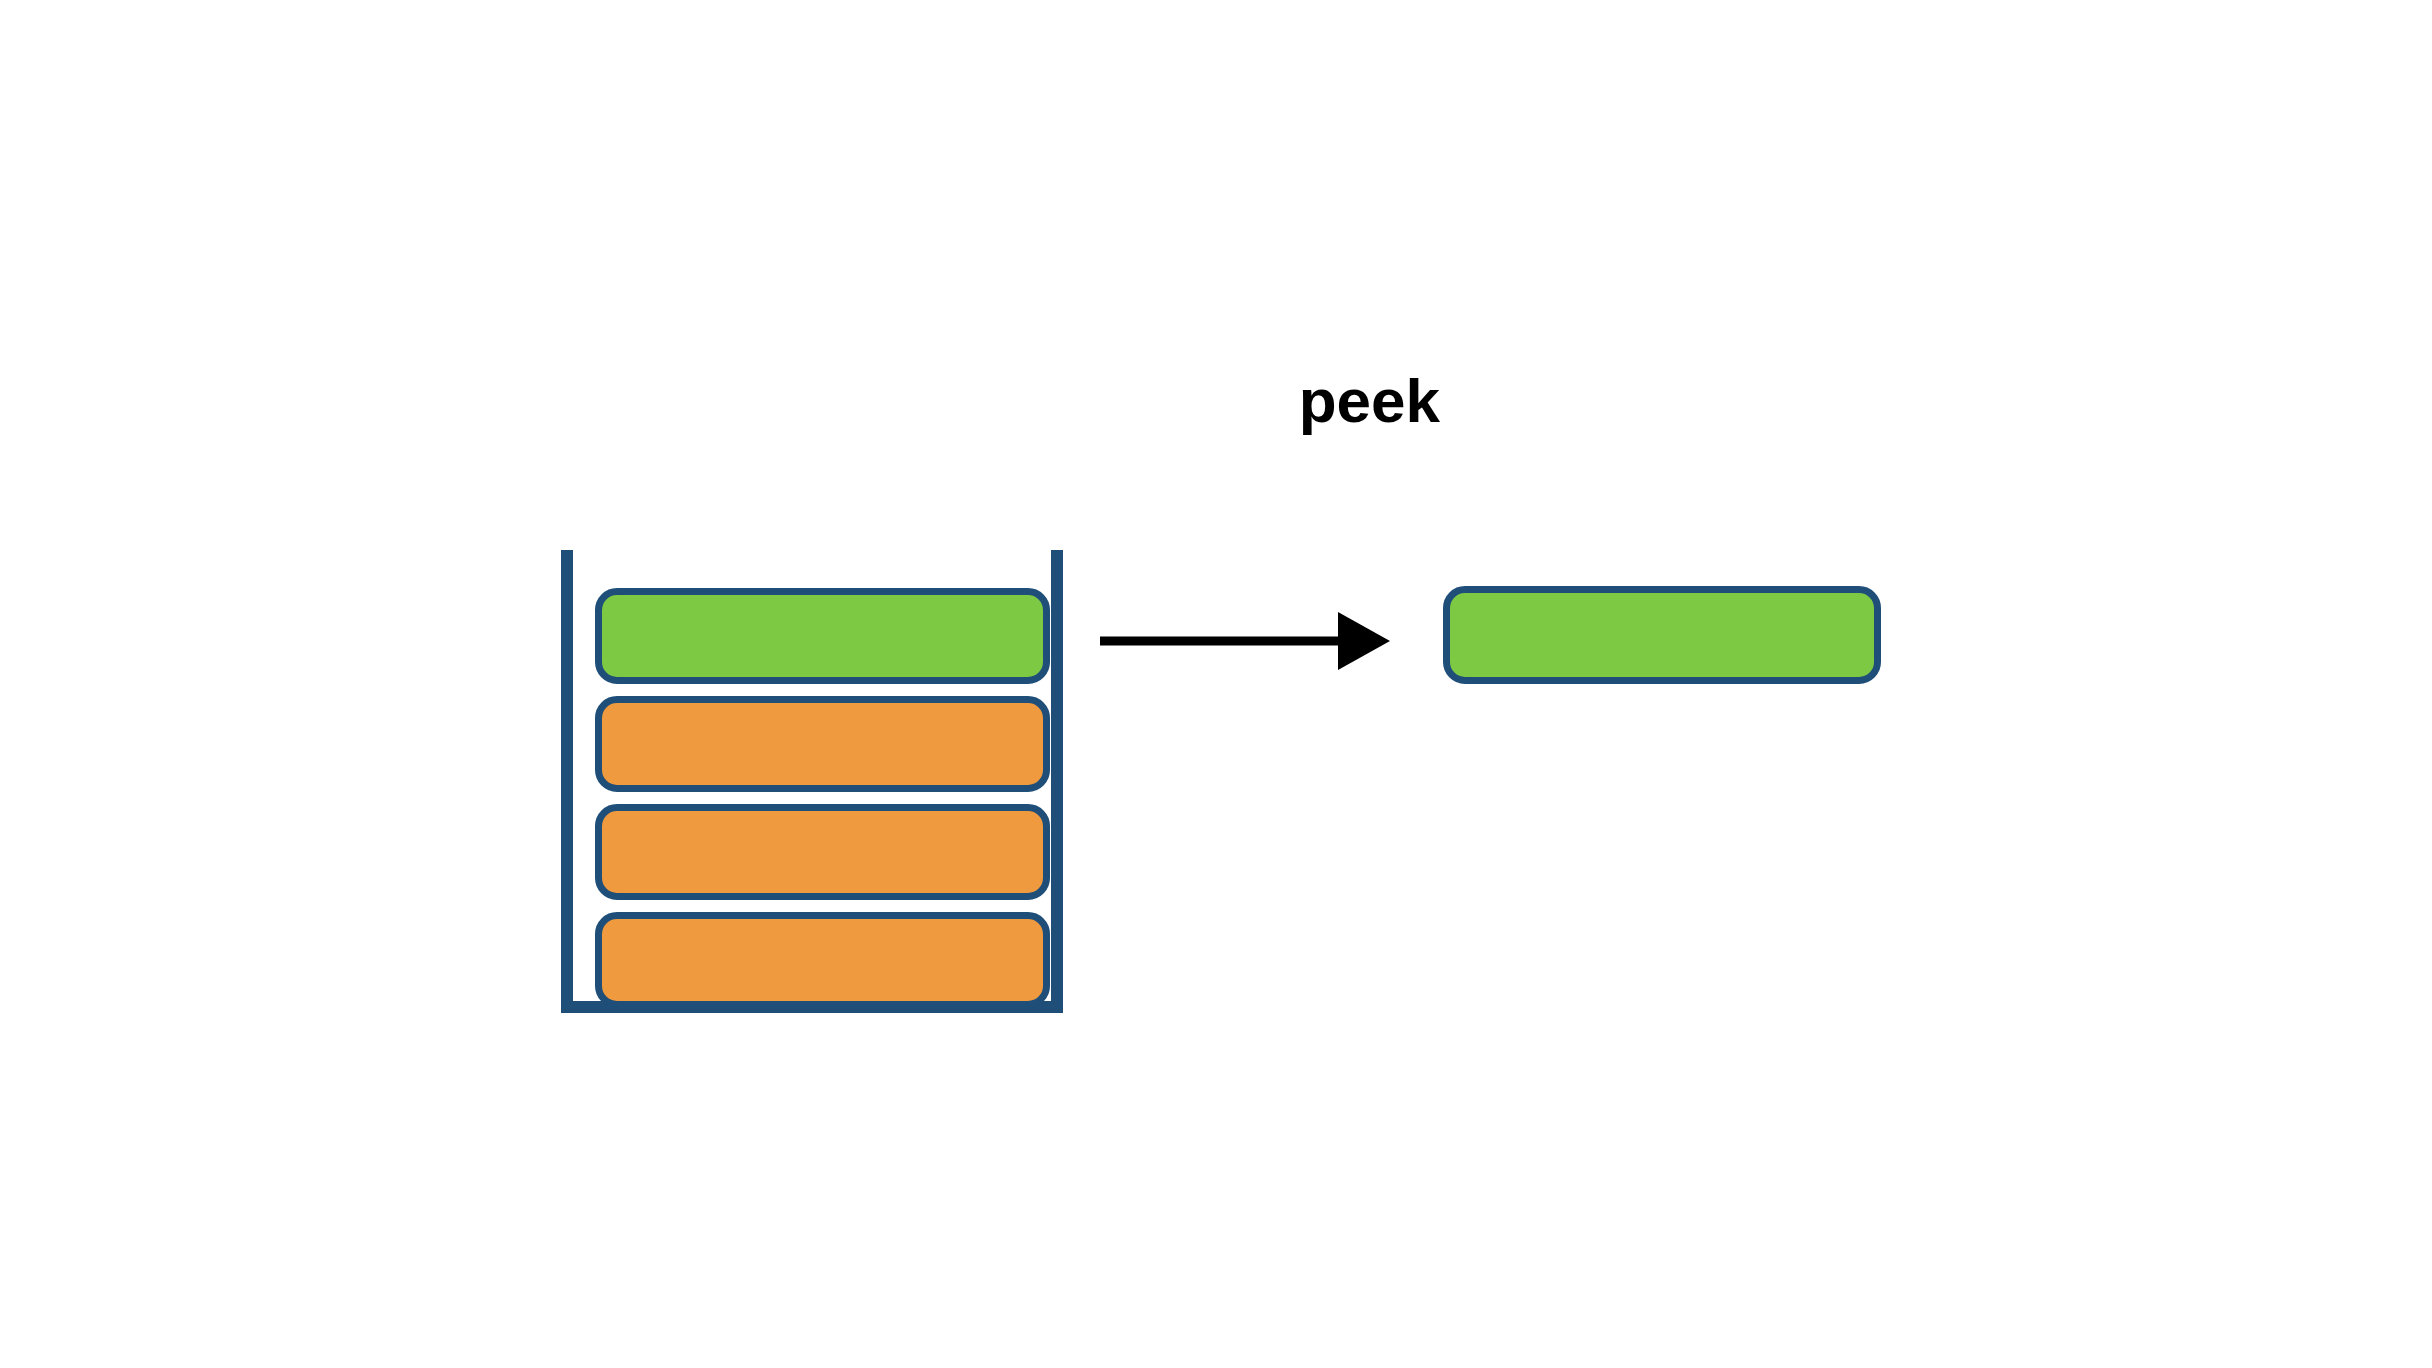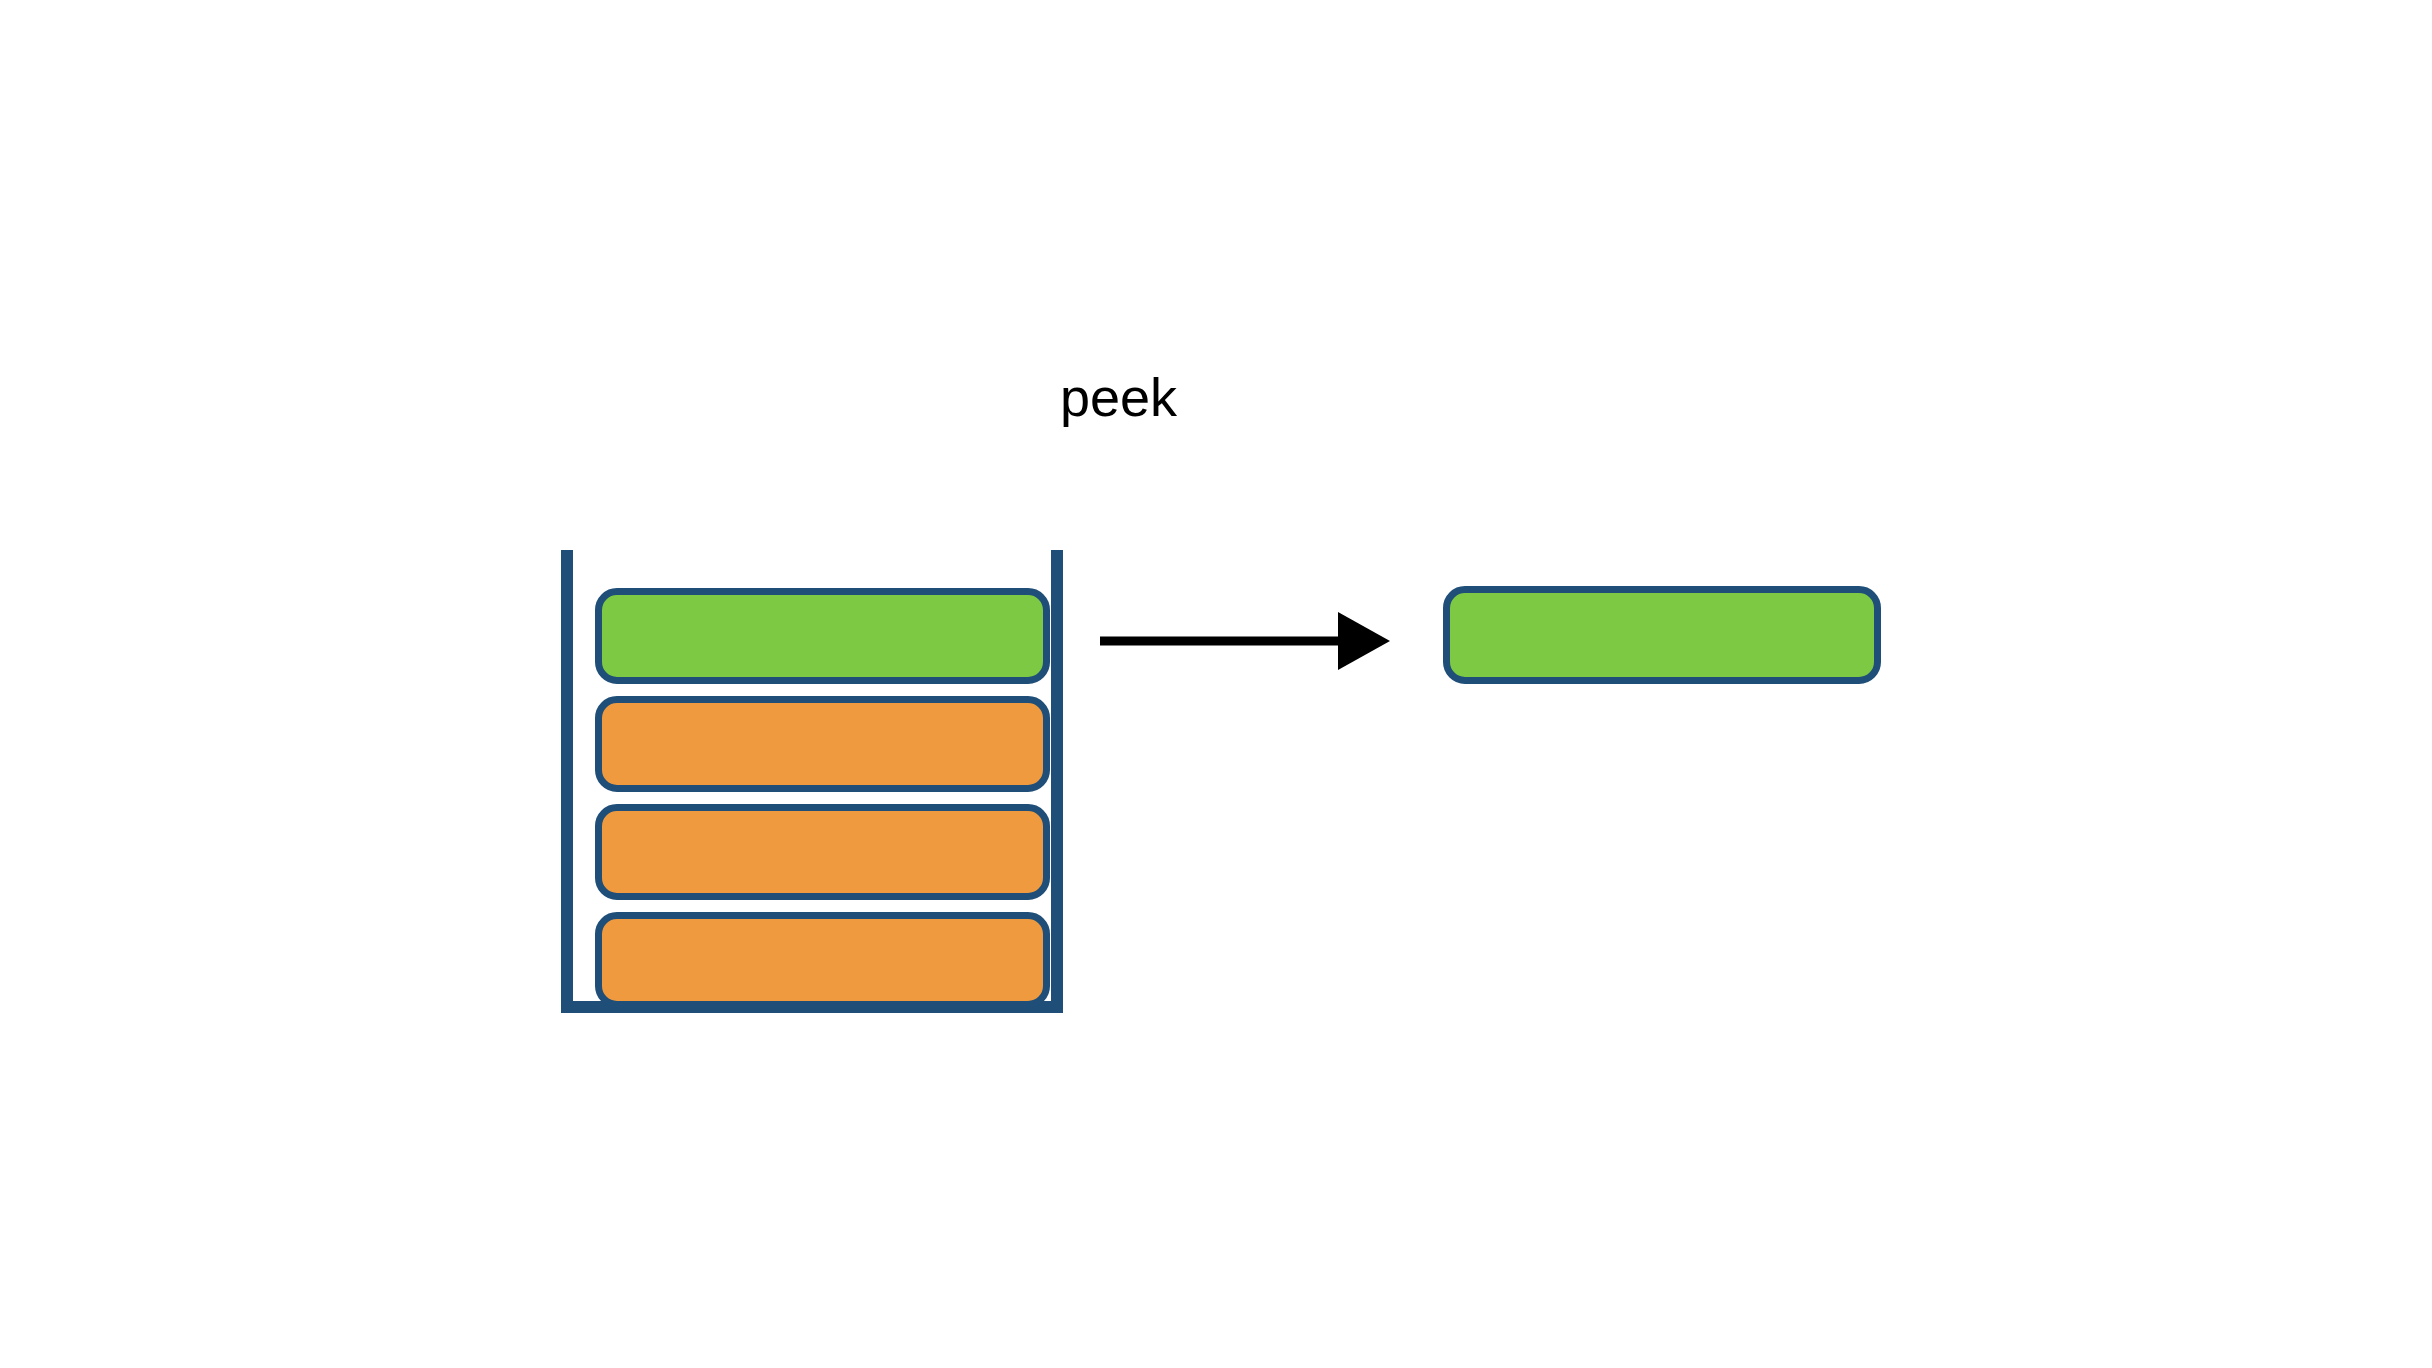--- a/index.html
+++ b/index.html
@@ -75,26 +75,27 @@
     width: 300px;
     height: 90px;
   }
 
   
   #peek-label {
     position: absolute;
     left: 1060px;
     top: 370px;
     width: 380px;
-    text-align: left;
-    font-size: 54px;
+    text-align: right;
+    font-size: 62px;
     line-height: 1;
     color: #000000;
     letter-spacing: 0px;
     white-space: nowrap;
+    font-weight: bold;
   }
 
   
   #peek-result {
     position: absolute;
     left: 1443px;
     top: 586px;
     width: 438px;
     height: 98px;
     box-sizing: border-box;

